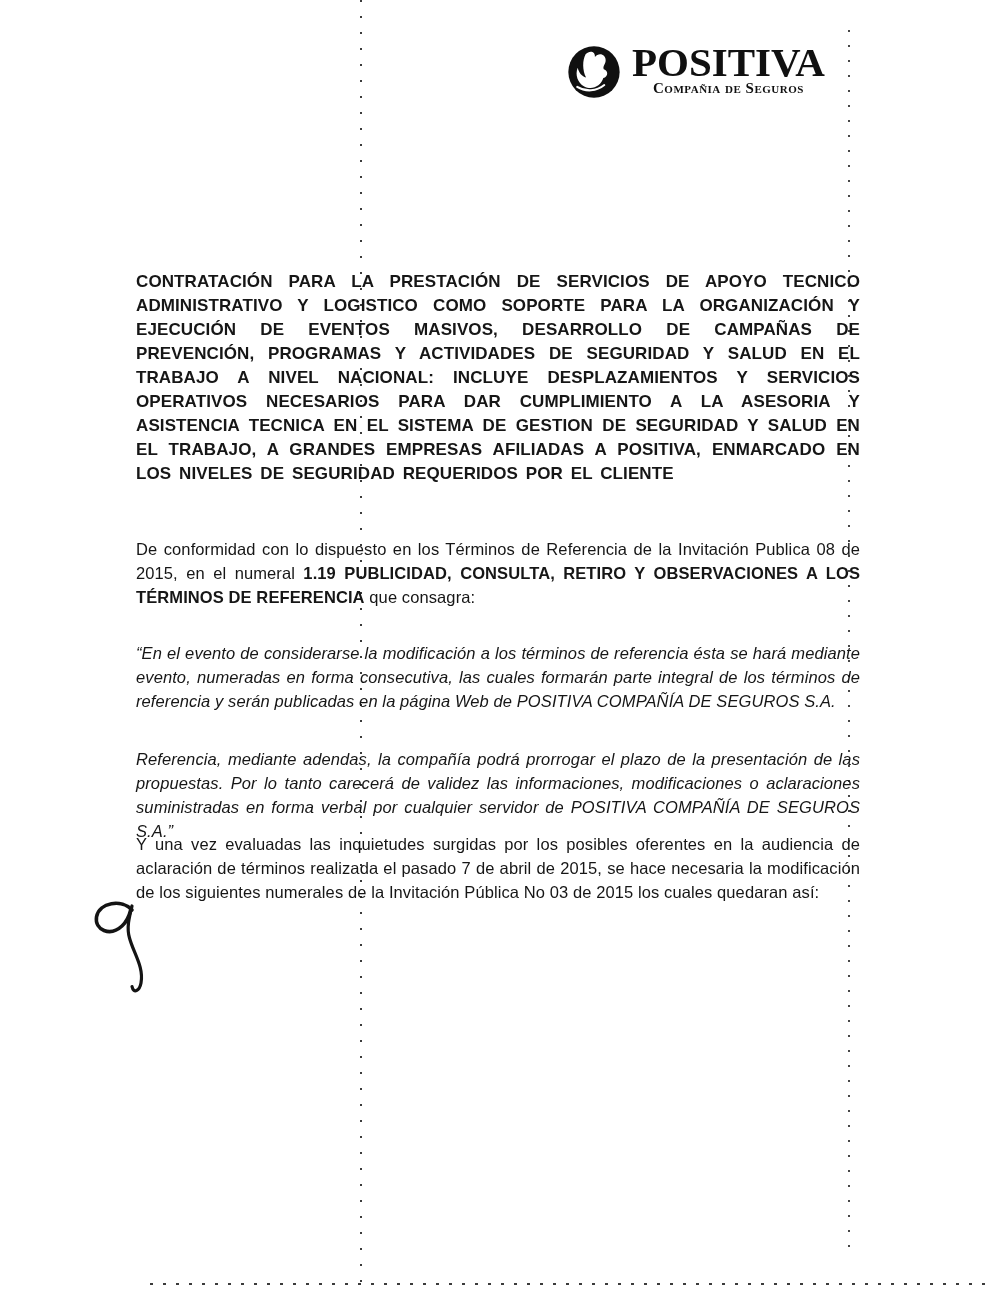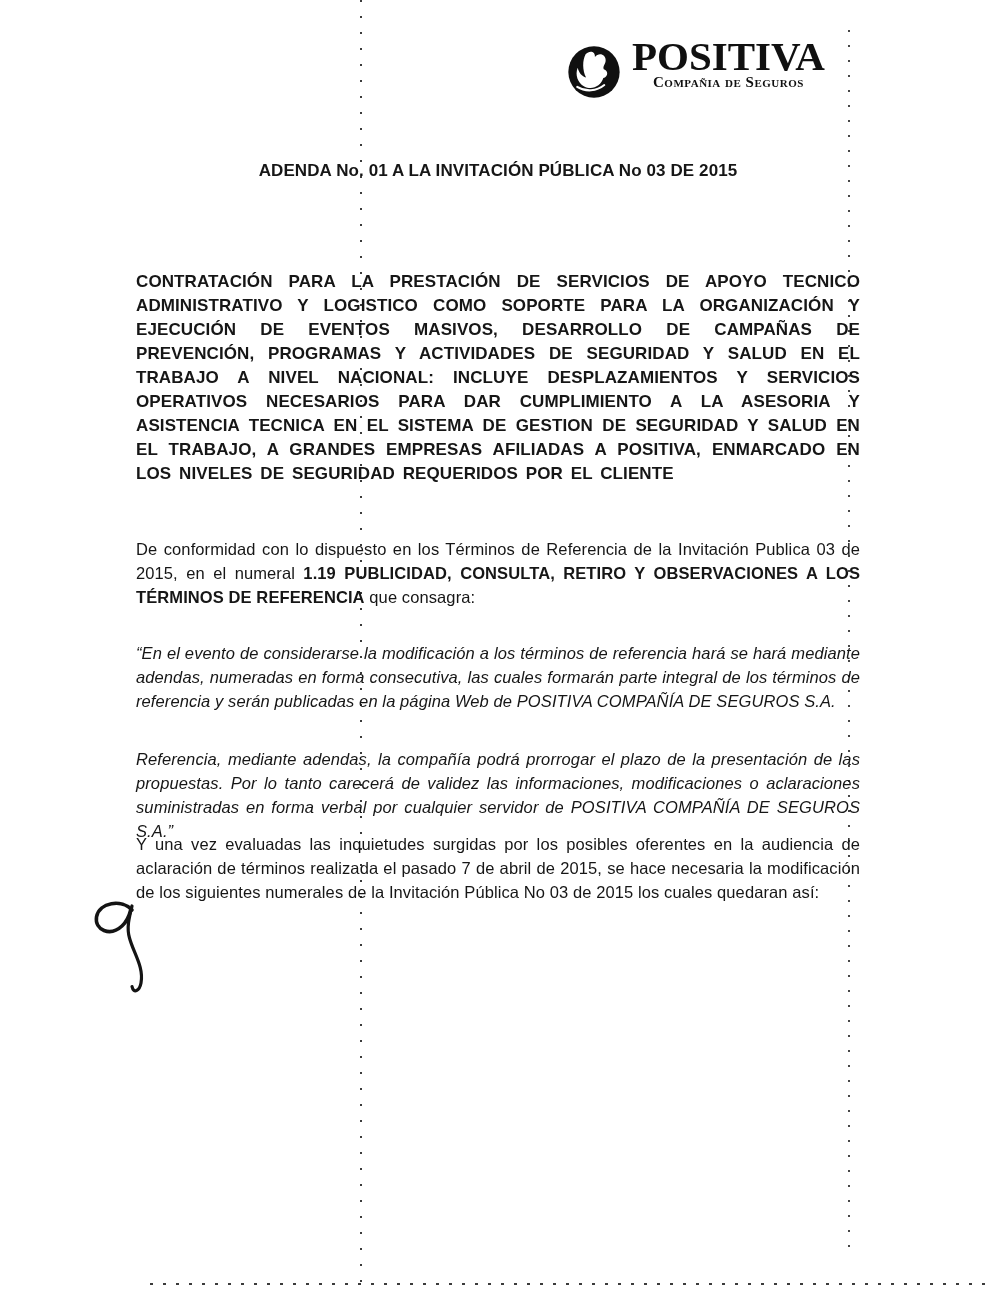--- a/index.html
+++ b/index.html
@@ -7,21 +7,21 @@
     width:1000px;height:1294px;
     background:#ffffff;
     font-family:"Liberation Sans","DejaVu Sans",sans-serif;
     color:#161616;
     position:relative;
     overflow:hidden;
   }
   .page{position:absolute;inset:0;background:#fff;}
 
   
-  .logo{position:absolute;top:36px;left:566px;width:260px;display:flex;align-items:flex-start;}
+  .logo{position:absolute;top:36px;left:566px;width:260px;display:flex;align-items:center;}
   .logo-mark{width:56px;height:56px;margin-top:8px;flex:0 0 auto;}
   .logo-text{margin-left:10px;display:flex;flex-direction:column;align-items:center;}
   .logo-name{
     font-family:"Liberation Serif","DejaVu Serif",serif;
     font-size:41px;font-weight:700;line-height:40px;letter-spacing:0px;
     color:#101010;white-space:nowrap;
   }
   .logo-sub{
     font-family:"Liberation Serif","DejaVu Serif",serif;
     font-variant:small-caps;
@@ -89,27 +89,26 @@
         <path d="M21 11 C25 6.5 31.5 7.5 31 14 C35 8.5 43 11 42.5 18 C42.2 22 39 24 40.5 27 C45.5 28.5 45.5 35 40 36.5 C37.5 45 28 50 19.5 45.5 C12.5 41.8 9.5 33 12.5 25.5 C13.8 30.5 16.5 34.5 21.5 36 C17.5 28 17.5 17.5 21 11 Z" fill="#ffffff"></path>
         <path d="M12 46 A25 25 0 0 0 41 44" stroke="#ffffff" stroke-width="2.2" fill="none" stroke-linecap="round"></path>
       </svg>
     </span>
     <span class="logo-text">
       <span class="logo-name">POSITIVA</span>
       <span class="logo-sub">Compañia de Seguros</span>
     </span>
   </div>
 
-  <div class="block title-line t1">ADENDA No. 01 A LA INVITACIÓN PÚBLICA No 03 DE 2015</div>
 
   <div class="block para obj">CONTRATACIÓN PARA LA PRESTACIÓN DE SERVICIOS DE APOYO TECNICO ADMINISTRATIVO Y LOGISTICO COMO SOPORTE  PARA LA ORGANIZACIÓN Y EJECUCIÓN DE EVENTOS MASIVOS, DESARROLLO DE CAMPAÑAS DE PREVENCIÓN, PROGRAMAS Y ACTIVIDADES DE SEGURIDAD Y SALUD EN EL TRABAJO A NIVEL NACIONAL: INCLUYE DESPLAZAMIENTOS Y SERVICIOS OPERATIVOS NECESARIOS PARA DAR CUMPLIMIENTO A LA ASESORIA Y ASISTENCIA TECNICA EN EL SISTEMA DE GESTION DE SEGURIDAD Y SALUD EN EL TRABAJO, A GRANDES EMPRESAS AFILIADAS A POSITIVA,  ENMARCADO EN LOS NIVELES DE SEGURIDAD REQUERIDOS POR EL CLIENTE</div>
 
-  <div class="block para ref"><span>De conformidad con lo dispuesto en los Términos de Referencia de la Invitación Publica 03 de 2015, en el numeral </span><span class="bold">1.19 PUBLICIDAD, CONSULTA, RETIRO Y OBSERVACIONES A LOS TÉRMINOS DE REFERENCIA</span><span> que consagra:</span></div>
+  <div class="block para ref"><span>De conformidad con lo dispuesto en los Términos de Referencia de la Invitación Publica 08 de 2015, en el numeral </span><span class="bold">1.19 PUBLICIDAD, CONSULTA, RETIRO Y OBSERVACIONES A LOS TÉRMINOS DE REFERENCIA</span><span> que consagra:</span></div>
 
-  <div class="block para italic q1">“En el evento de considerarse la modificación a los términos de referencia hará se hará mediante adendas, numeradas en forma consecutiva, las cuales formarán parte integral de los términos de referencia y serán publicadas en la página Web de POSITIVA COMPAÑÍA DE SEGUROS S.A.</div>
+  <div class="block para italic q1">“En el evento de considerarse la modificación a los términos de referencia ésta se hará mediante evento, numeradas en forma consecutiva, las cuales formarán parte integral de los términos de referencia y serán publicadas en la página Web de POSITIVA COMPAÑÍA DE SEGUROS S.A.</div>
   <div class="block para italic q2">Referencia, mediante adendas, la compañía podrá prorrogar el plazo de la presentación de las propuestas. Por lo tanto carecerá de validez las informaciones, modificaciones o aclaraciones suministradas en forma verbal por cualquier servidor de POSITIVA COMPAÑÍA DE SEGUROS S.A.”</div>
 
   <div class="block para closing">Y una vez  evaluadas las inquietudes surgidas por los posibles oferentes en la audiencia de aclaración de términos realizada el pasado 7 de abril de 2015,  se hace necesaria la modificación de los siguientes numerales de la Invitación Pública No 03 de 2015 los cuales quedaran así:</div>
 
   <span class="scribble">
     <svg viewBox="0 0 84 104" width="84" height="104" aria-hidden="true">
       <path d="M46 14 C36 3 13 6 10.5 21 C8.5 34 24 41 36 30 C41 25.5 43.5 19 45 13" fill="none" stroke="#141414" stroke-width="3.6" stroke-linecap="round"></path>
       <path d="M46 10 C43 22 40.5 32 43.5 42 C47.5 57 58 71 55 87 C53.5 95 47.5 98 46 90.5" fill="none" stroke="#141414" stroke-width="3.2" stroke-linecap="round"></path>
     </svg>
   </span>

